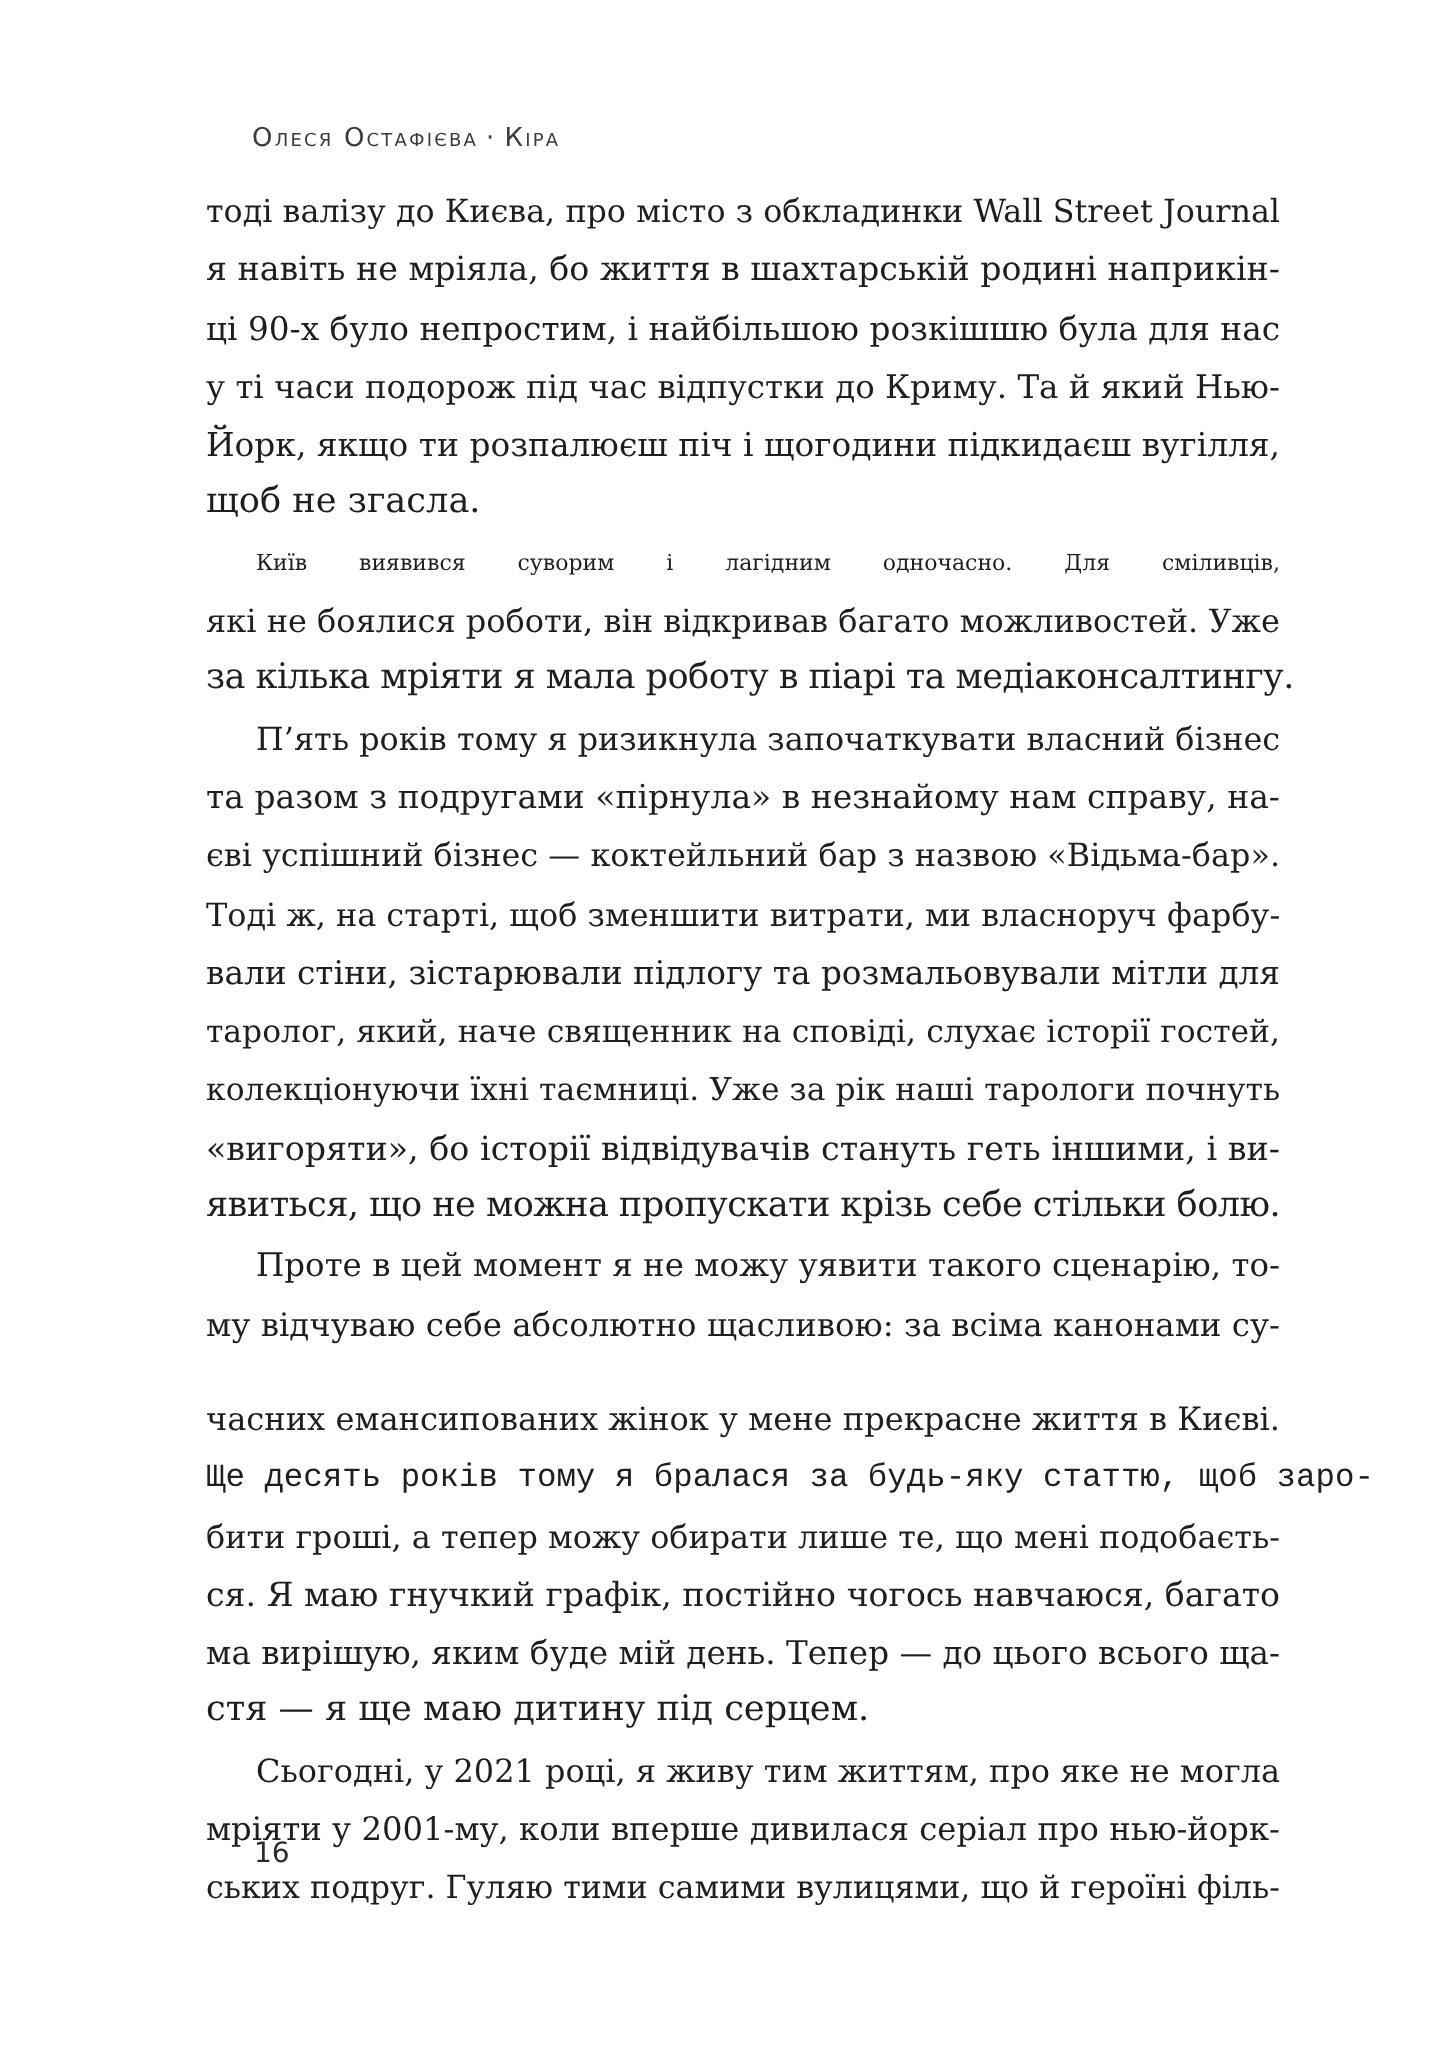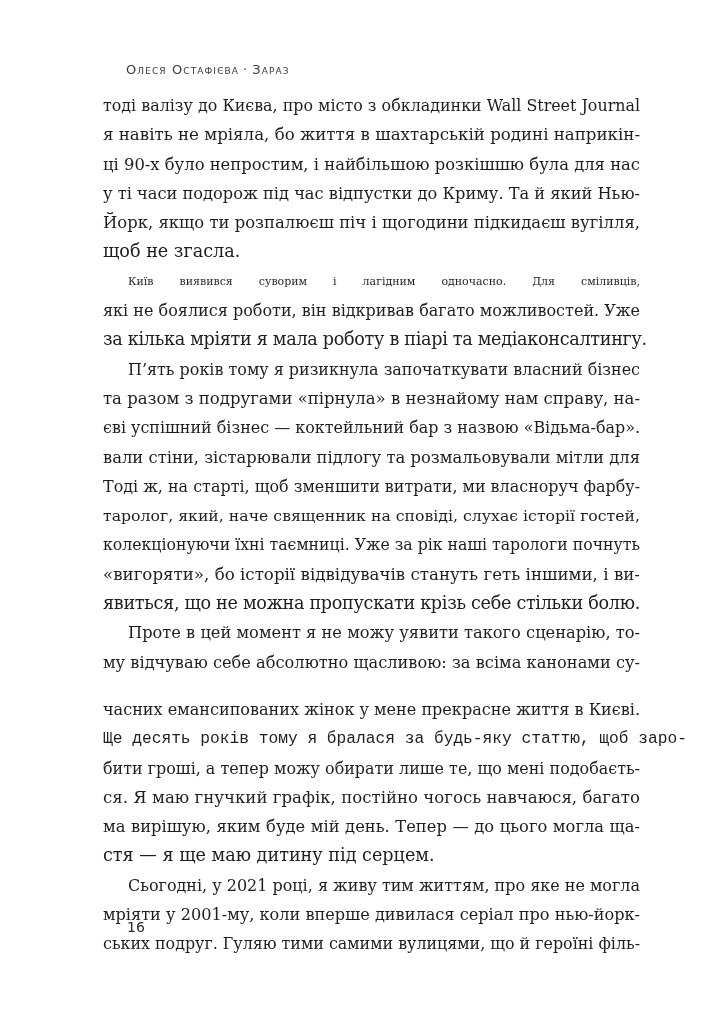--- a/index.html
+++ b/index.html
@@ -62,56 +62,56 @@
       font-family: "DejaVu Sans", sans-serif;
       font-size: 14px;
       color: #2a2a2a;
     }
   </style>
 </head>
 <body>
 
 <div class="page">
   <div class="running-head">
-    <span>Олеся Остафієва</span><span class="sep">·</span><span>Зараз</span>
+    <span>Олеся Остафієва</span><span class="sep">·</span><span>Кіра</span>
   </div>
 
   <div class="body-text" id="body-text">
       <div>
         <span class="line" style="font-size: 15.8965px;">тоді валізу до Києва, про місто з обкладинки Wall Street Journal</span>
         <span class="line" style="font-size: 16.6349px;">я  навіть не мріяла, бо життя в шахтарській родині наприкін-</span>
         <span class="line" style="font-size: 16.3724px;">ці 90-х було непростим, і найбільшою розкішшю була для нас</span>
         <span class="line" style="font-size: 16.2235px;">у ті часи подорож під час відпустки до Криму. Та й який Нью-</span>
         <span class="line" style="font-size: 16.4262px;">Йорк, якщо ти розпалюєш піч і щогодини підкидаєш вугілля,</span>
         <span class="line last">щоб не згасла.</span>
       </div>
       <div>
         <span class="line indent" style="font-size: 11px;">Київ виявився суворим і лагідним одночасно. Для сміливців,</span>
         <span class="line" style="font-size: 16.0092px;">які не боялися роботи, він відкривав багато можливостей. Уже</span>
         <span class="line last" style="letter-spacing: -0.3px;">за кілька мріяти я мала роботу в піарі та медіаконсалтингу.</span>
       </div>
       <div>
         <span class="line indent" style="font-size: 15.9415px;">П’ять років тому я ризикнула започаткувати власний бізнес</span>
         <span class="line" style="font-size: 16.4942px;">та разом з подругами «пірнула» в незнайому нам справу, на-</span>
         <span class="line" style="font-size: 15.9342px;">єві успішний бізнес — коктейльний бар з назвою «Відьма-бар».</span>
+        <span class="line" style="font-size: 15.9409px;">Тоді ж, на старті, щоб зменшити витрати, ми власноруч фарбу-</span>
         <span class="line" style="font-size: 16.3737px;">вали стіни, зістарювали підлогу та розмальовували мітли для</span>
-        <span class="line" style="font-size: 15.9409px;">Тоді ж, на старті, щоб зменшити витрати, ми власноруч фарбу-</span>
         <span class="line" style="font-size: 15.7082px;">таролог, який, наче священник на сповіді, слухає історії гостей,</span>
         <span class="line" style="font-size: 15.7135px;">колекціонуючи їхні таємниці. Уже за рік наші тарологи почнуть</span>
         <span class="line" style="font-size: 16.6591px;">«вигоряти», бо історії відвідувачів стануть геть іншими, і ви-</span>
         <span class="line last" style="letter-spacing: -0.3px;">явиться, що не можна пропускати крізь себе стільки болю.</span>
       </div>
       <div>
         <span class="line indent" style="font-size: 16.2497px;">Проте в цей момент я не можу уявити такого сценарію, то-</span>
         <span class="line" style="font-size: 16.2183px;">му відчуваю себе абсолютно щасливою: за всіма канонами су-</span>
         <span class="line" style="font-size: 16.056px; margin-top: 18px;">часних емансипованих жінок у мене прекрасне життя в Києві.</span>
         <span class="line" style="font-size: 16.2265px; font-family: Liberation Mono, monospace;">Ще десять років тому я бралася за будь-яку статтю, щоб заро-</span>
         <span class="line" style="font-size: 15.9358px;">бити гроші, а тепер можу обирати лише те, що мені подобаєть-</span>
         <span class="line" style="font-size: 16.5929px;">ся. Я маю гнучкий графік, постійно чогось навчаюся, багато</span>
-        <span class="line" style="font-size: 16.3202px;">ма вирішую, яким буде мій день. Тепер — до цього могла ща-</span>
+        <span class="line" style="font-size: 16.3202px;">ма вирішую, яким буде мій день. Тепер — до цього всього ща-</span>
         <span class="line last">стя — я ще маю дитину під серцем.</span>
       </div>
       <div>
         <span class="line indent" style="font-size: 15.9826px;">Сьогодні, у 2021 році, я живу тим життям, про яке не могла</span>
         <span class="line" style="font-size: 16.1434px;">мріяти у 2001-му, коли вперше дивилася серіал про нью-йорк-</span>
         <span class="line" style="font-size: 15.8727px;">ських подруг. Гуляю тими самими вулицями, що й героїні філь-</span>
       </div>
     </div>
 
   <div class="page-number">16</div>

